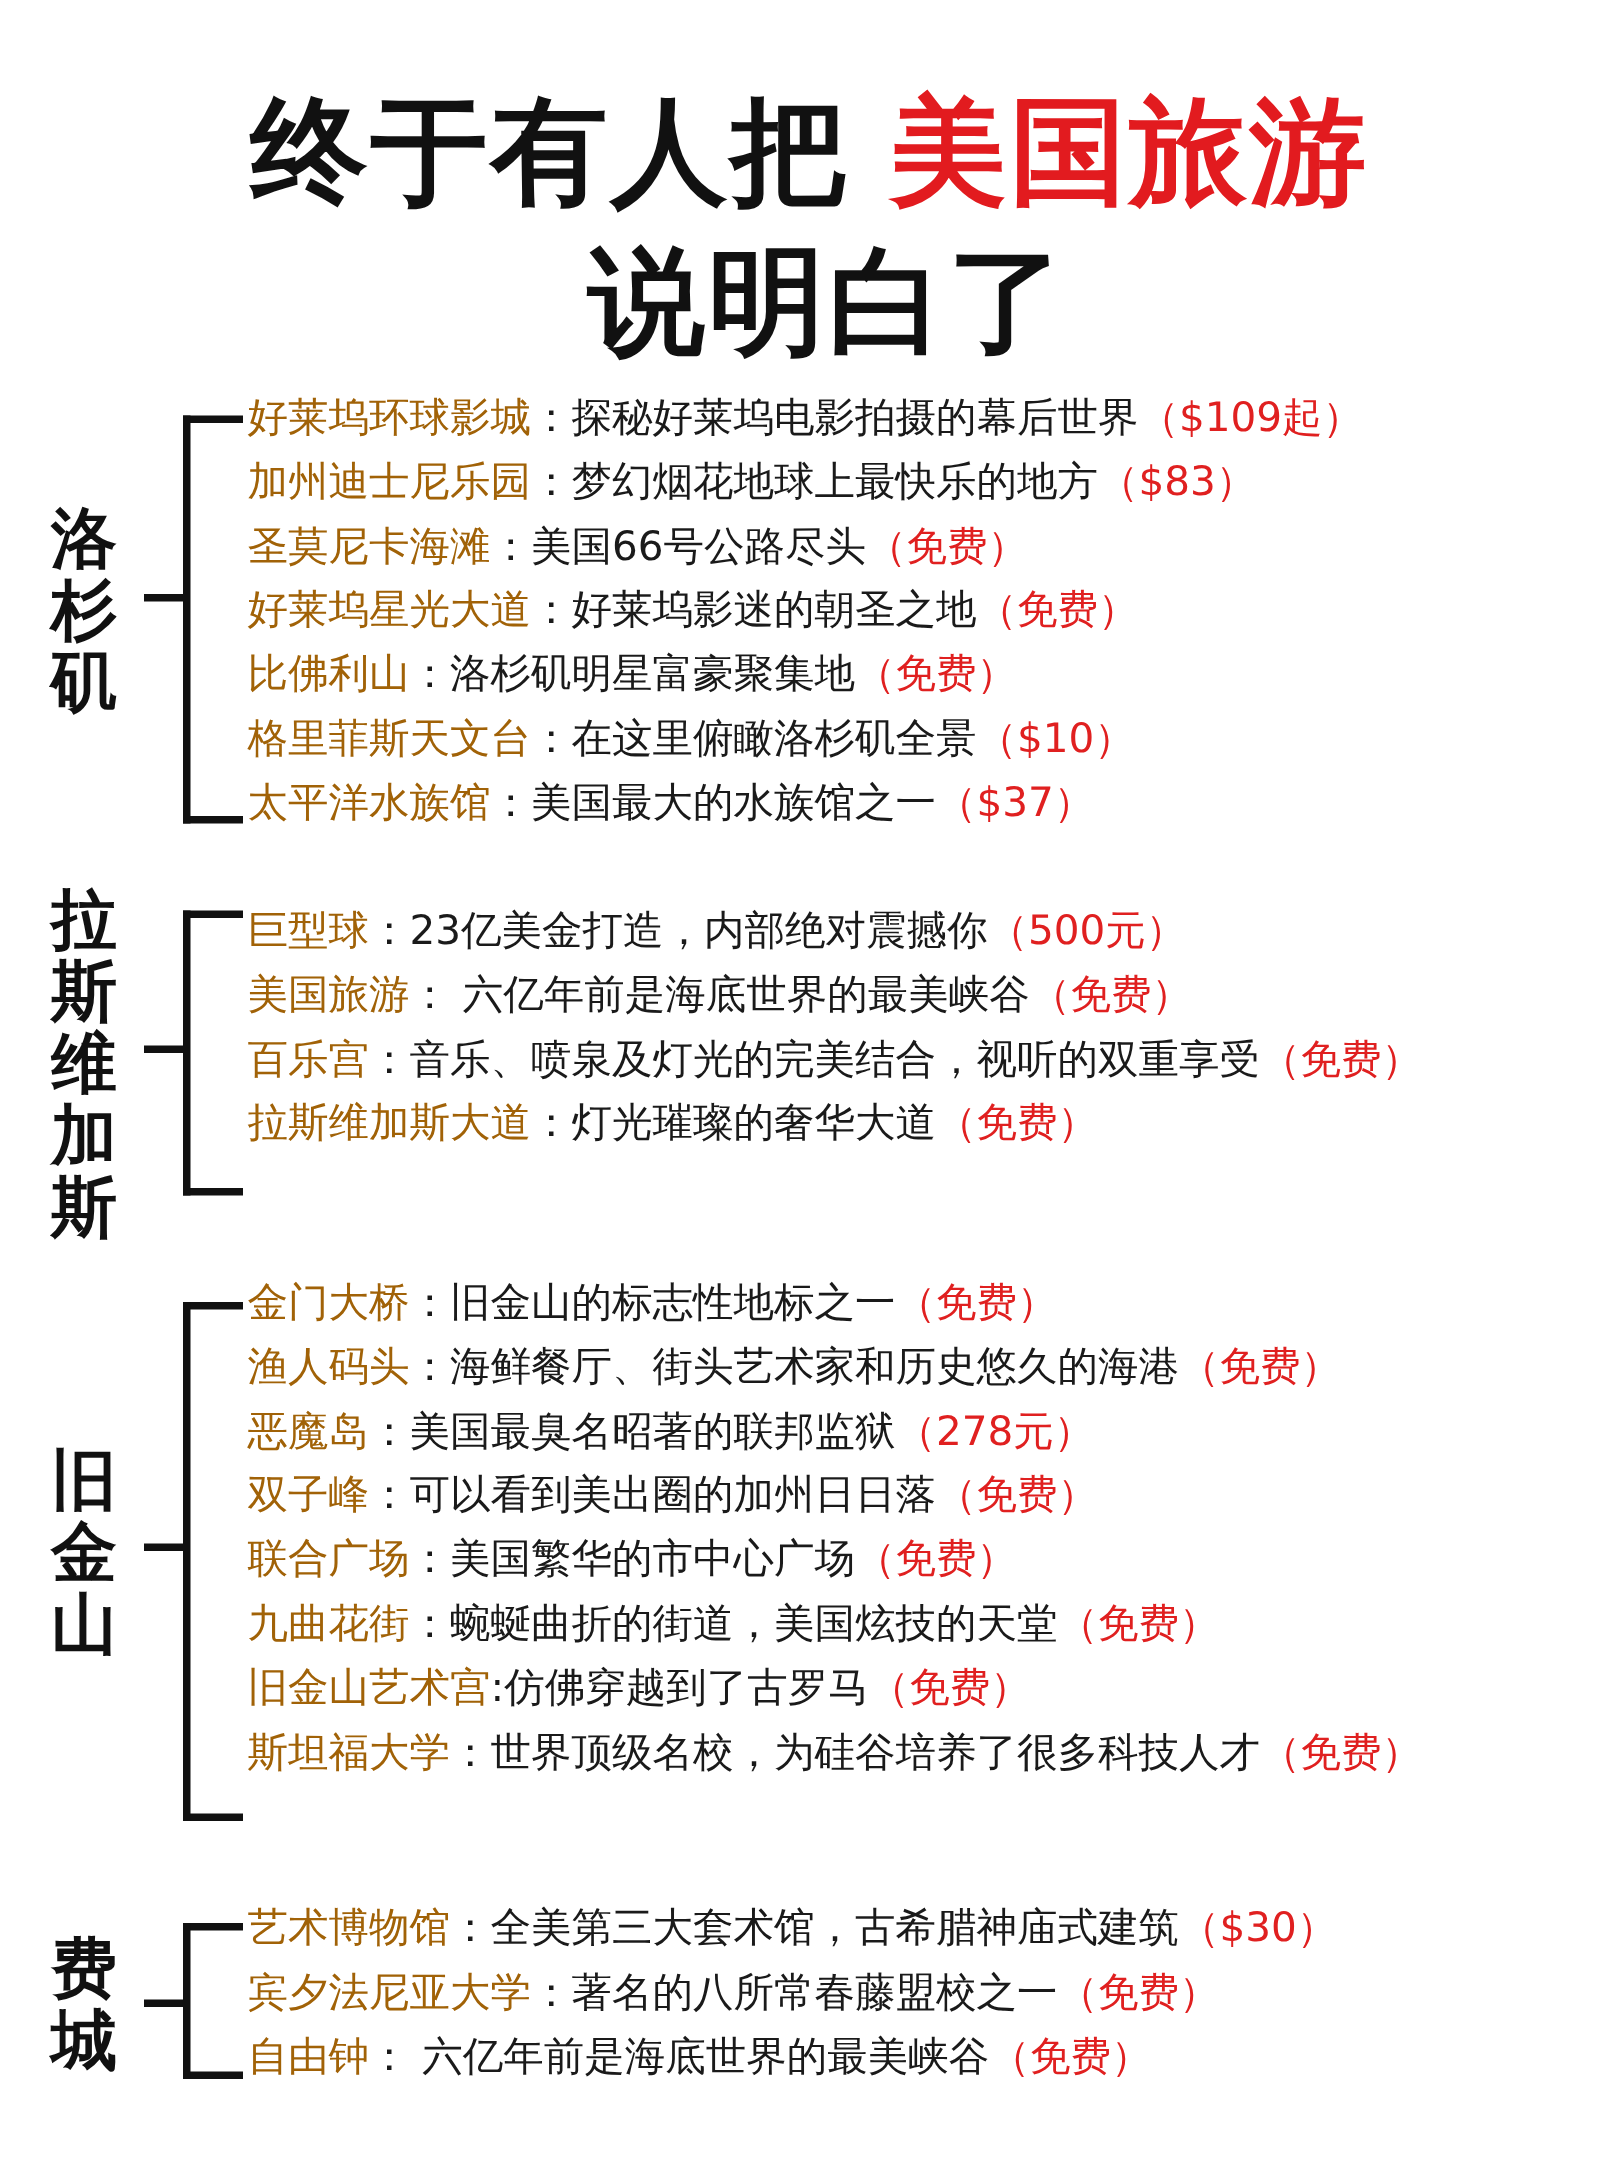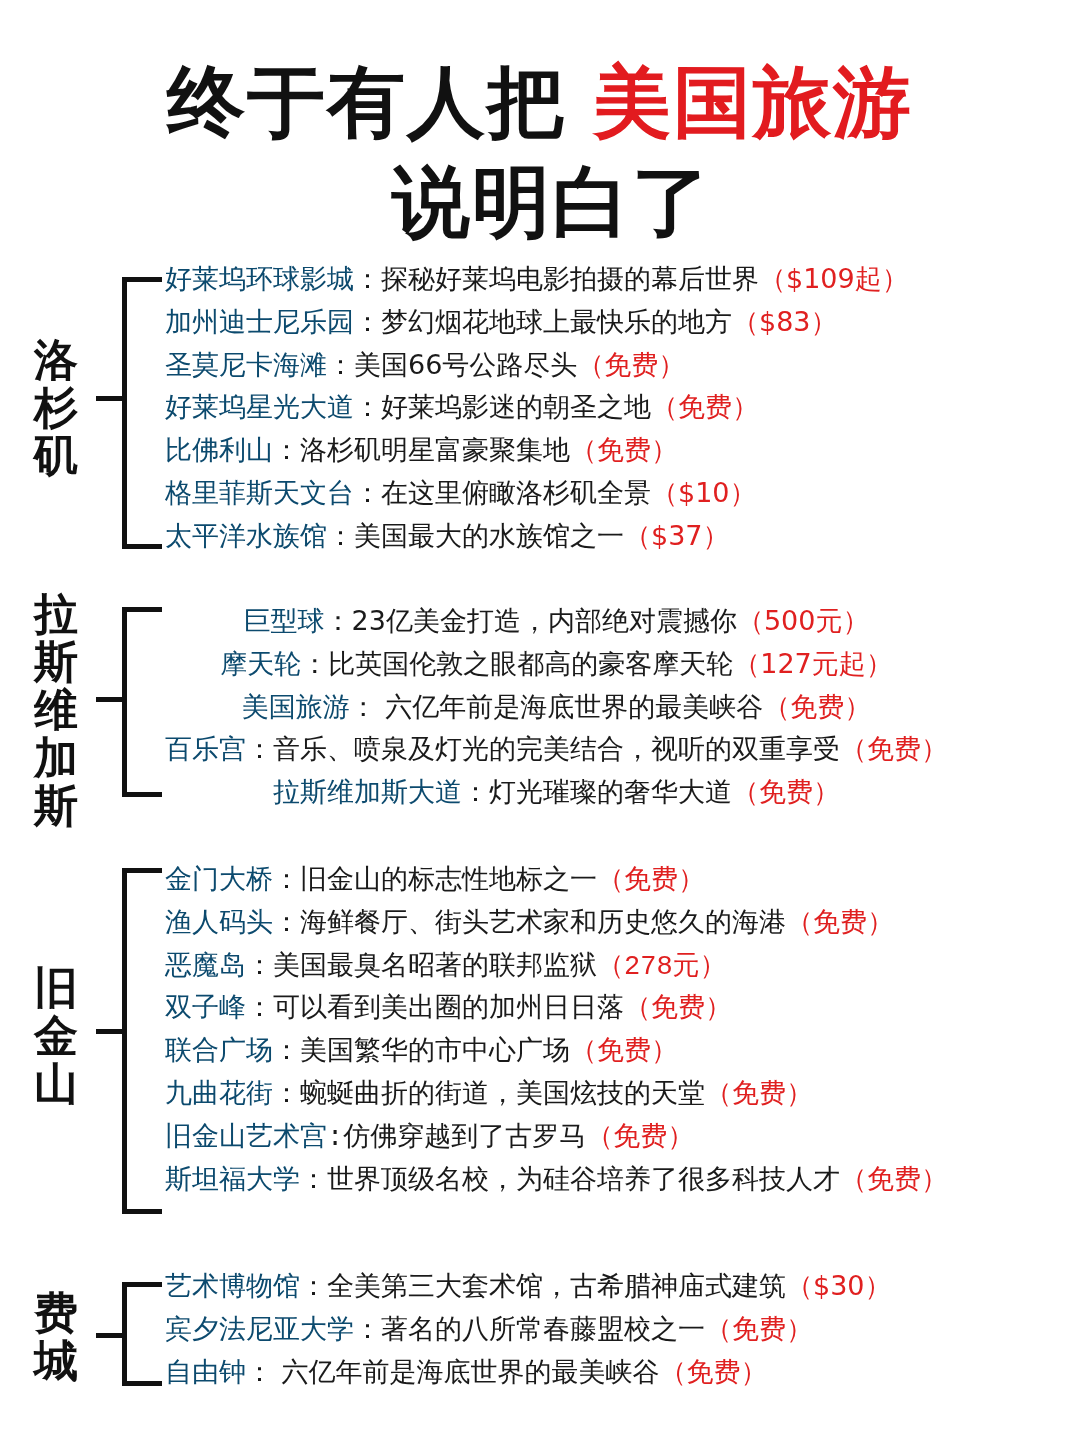--- a/index.html
+++ b/index.html
@@ -12,21 +12,21 @@
   .title .hl { color: #e21b1f; margin-left: 26px; }
 
   .section { position: absolute; left: 0; width: 1080px; }
   .city { position: absolute; left: 30px; width: 52px; font-weight: bold; font-size: 44px;
           line-height: 48px; text-align: center; color: #111; }
   .stem { position: absolute; left: 96px; width: 28px; height: 5px; background: #111; }
   .bracket { position: absolute; left: 122px; width: 40px; border: 5px solid #111;
              border-right: none; box-sizing: border-box; }
   .rows { position: absolute; left: 165px; }
   .row { height: 42.8px; line-height: 42.8px; font-size: 27px; white-space: nowrap; }
-  .name { color: #0c4a6e; }
+  .name { color: #a16207; }
   .sep { color: #1a1a1a; }
   .desc { color: #1a1a1a; }
   .price { color: #e02020; }
 </style>
 </head>
 <body>
 
 <div class="title l1">
   <span>终于有人把</span><span class="hl">美国旅游</span>
 </div>
@@ -48,36 +48,35 @@
     <div class="row"><span class="name">太平洋水族馆</span><span class="sep">：</span><span class="desc">美国最大的水族馆之一</span><span class="price">（$37）</span></div>
   </div>
 </div>
 
 <div class="section" style="top:600px;height:220px;">
   <div class="city" style="top:-10px;">
     <span>拉<br>斯<br>维<br>加<br>斯</span>
   </div>
   <div class="stem" style="top:97px;"></div>
   <div class="bracket" style="top:7px;height:190px;"></div>
-  <div class="rows" style="top:0;text-align:center;">
+  <div class="rows" style="top:0;">
     <div class="row"><span class="name">巨型球</span><span class="sep">：</span><span class="desc">23亿美金打造，内部绝对震撼你</span><span class="price">（500元）</span></div>
-    <div class="row"><span class="name">摩天轮</span><span class="sep">：</span><span class="desc">比英国伦敦之眼都高的豪客摩天轮</span><span class="price">（127元起）</span></div>
     <div class="row"><span class="name">美国旅游</span><span class="sep">：</span><span class="desc"> 六亿年前是海底世界的最美峡谷</span><span class="price">（免费）</span></div>
     <div class="row"><span class="name">百乐宫</span><span class="sep">：</span><span class="desc">音乐、喷泉及灯光的完美结合，视听的双重享受</span><span class="price">（免费）</span></div>
     <div class="row"><span class="name">拉斯维加斯大道</span><span class="sep">：</span><span class="desc">灯光璀璨的奢华大道</span><span class="price">（免费）</span></div>
   </div>
 </div>
 
 <div class="section" style="top:848px;height:390px;">
   <div class="city" style="top:116px;">
     <span>旧<br>金<br>山</span>
   </div>
   <div class="stem" style="top:181px;"></div>
   <div class="bracket" style="top:20px;height:346px;"></div>
-  <div class="rows" style="top:12px;font-family:Liberation Mono, monospace;">
+  <div class="rows" style="top:0;">
     <div class="row"><span class="name">金门大桥</span><span class="sep">：</span><span class="desc">旧金山的标志性地标之一</span><span class="price">（免费）</span></div>
     <div class="row"><span class="name">渔人码头</span><span class="sep">：</span><span class="desc">海鲜餐厅、街头艺术家和历史悠久的海港</span><span class="price">（免费）</span></div>
     <div class="row"><span class="name">恶魔岛</span><span class="sep">：</span><span class="desc">美国最臭名昭著的联邦监狱</span><span class="price">（278元）</span></div>
     <div class="row"><span class="name">双子峰</span><span class="sep">：</span><span class="desc">可以看到美出圈的加州日日落</span><span class="price">（免费）</span></div>
     <div class="row"><span class="name">联合广场</span><span class="sep">：</span><span class="desc">美国繁华的市中心广场</span><span class="price">（免费）</span></div>
     <div class="row"><span class="name">九曲花街</span><span class="sep">：</span><span class="desc">蜿蜒曲折的街道，美国炫技的天堂</span><span class="price">（免费）</span></div>
     <div class="row"><span class="name">旧金山艺术宫</span><span class="sep">:</span><span class="desc">仿佛穿越到了古罗马</span><span class="price">（免费）</span></div>
     <div class="row"><span class="name">斯坦福大学</span><span class="sep">：</span><span class="desc">世界顶级名校，为硅谷培养了很多科技人才</span><span class="price">（免费）</span></div>
   </div>
 </div>

